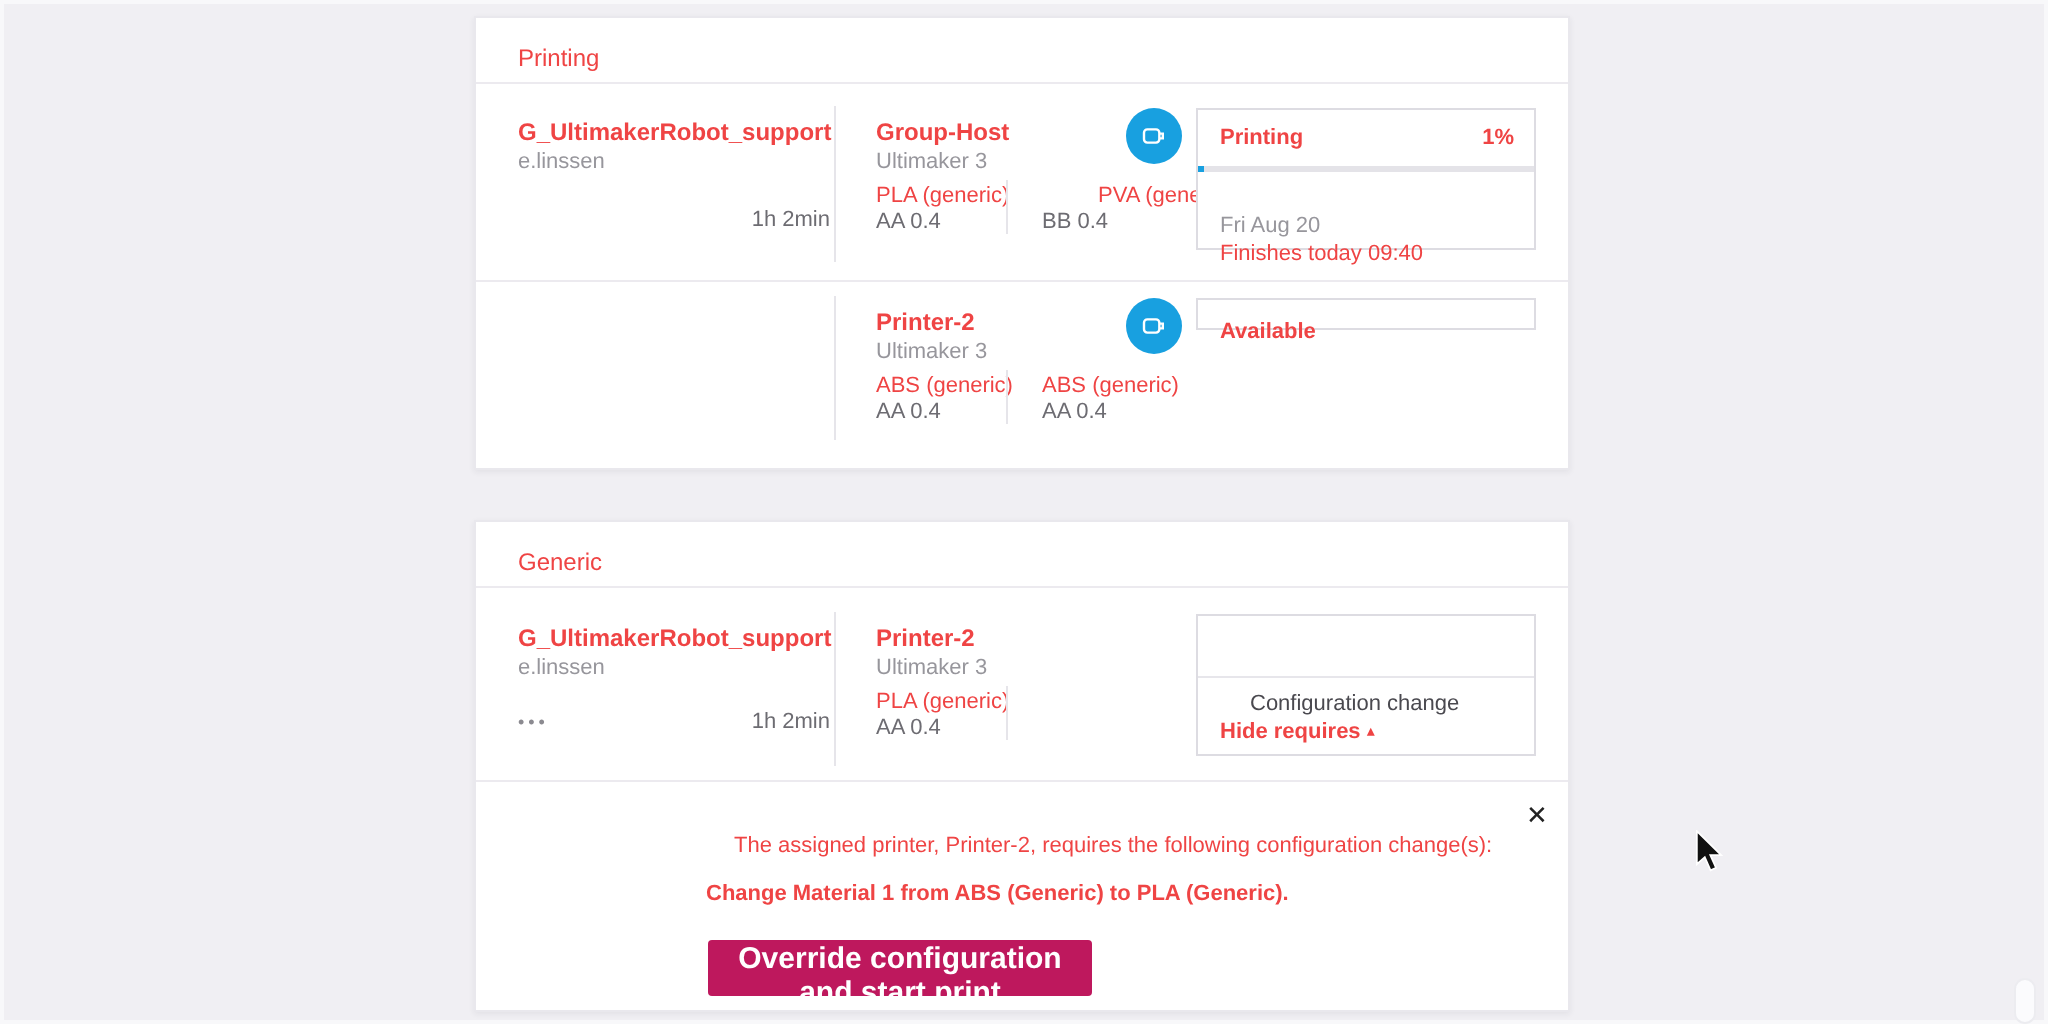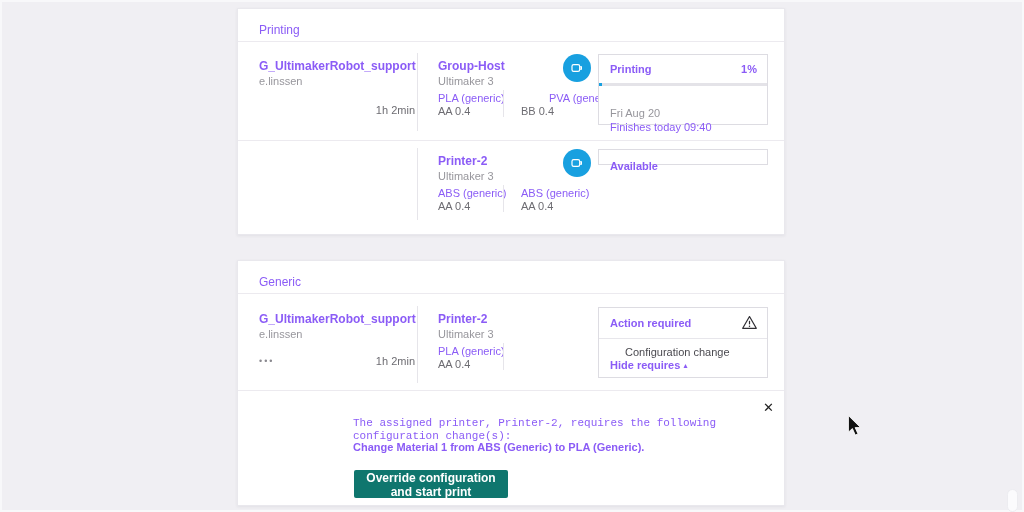--- a/index.html
+++ b/index.html
@@ -17,39 +17,39 @@
     border:1px solid #e9e8ed;box-sizing:border-box;
     box-shadow:0 1px 3px rgba(40,40,60,.07);
   }
   .hline{position:absolute;left:0;width:100%;height:1px;background:#eceaef;}
   .vline{position:absolute;width:1px;background:#e6e5ea;}
   .t12{font-size:12px;line-height:14px;color:#333236;}
   .t11{font-size:11px;line-height:13px;color:#333236;}
   .b{font-weight:bold;}
   .c-gray{color:#97969c;}
   .c-mid{color:#6d6c72;}
-  .c-dk{color:#8b5cf6;}
+  .c-dk{color:#ef4444;}
   .statusbox{
     position:absolute;background:#fff;border:1px solid #dddce2;
     box-sizing:border-box;width:170px;
   }
   .sb-head{position:relative;height:28px;}
   .sb-label{position:absolute;left:11px;top:8px;}
   .sb-right{position:absolute;right:10px;top:8px;}
   .progress-track{position:absolute;left:0;top:28px;width:100%;height:3px;background:#e4e3e8;}
   .progress-fill{position:absolute;left:0;top:0;height:3px;background:#18a0e0;min-width:3px;}
   .cam-badge{
     position:absolute;width:28px;height:28px;border-radius:50%;
     background:#18a0e0;display:flex;align-items:center;justify-content:center;cursor:pointer;
   }
   .menu-dots{font-size:9px;letter-spacing:2px;color:#8b8a90;cursor:pointer;}
   .btn{
-    position:absolute;left:116px;top:209px;width:154px;height:28px;
-    background:#0f766e;color:#fff;border:none;border-radius:2px;
-    font-family:inherit;font-size:12px;font-weight:bold;cursor:pointer;
+    position:absolute;left:116px;top:209px;width:192px;height:28px;
+    background:#be185d;color:#fff;border:none;border-radius:2px;
+    font-family:inherit;font-size:15px;font-weight:bold;cursor:pointer;
   }
   .close-x{font-size:13px;font-weight:bold;color:#222;cursor:pointer;line-height:13px;}
   .scrollbar{
     position:absolute;left:1007px;top:489px;width:11px;height:23px;
     background:#fbfbfd;border:1px solid #ececf0;border-radius:6px;box-sizing:border-box;
   }
 </style>
 </head>
 <body>
 
@@ -139,44 +139,34 @@
       <div class="vline" style="left:179px;top:45px;height:77px;"></div>
 
       <div class="abs t12 b c-dk" style="left:200px;top:51px;">Printer-2</div>
       <div class="abs t11 c-gray" style="left:200px;top:67px;">Ultimaker 3</div>
 
       <div class="abs t11 c-dk" style="left:200px;top:84px;">PLA (generic)</div>
       <div class="abs t11 c-mid" style="left:200px;top:97px;">AA 0.4</div>
       <div class="vline" style="left:265px;top:82px;height:27px;"></div>
 
       <div class="statusbox" style="left:360px;top:46px;height:71px;">
-        <div class="sb-head" style="height:30px;">
-          <span class="sb-label t11 b c-dk" style="top:9px;">Action required</span>
-          <span class="abs" style="right:9px;top:6px;">
-            <svg width="17" height="17" viewBox="0 0 24 24">
-              <path d="M12 3.6 L21.6 20.2 H2.4 Z" fill="none" stroke="#2f2e33" stroke-width="1.7" stroke-linejoin="round"></path>
-              <line x1="12" y1="9.6" x2="12" y2="14.6" stroke="#2f2e33" stroke-width="1.7"></line>
-              <circle cx="12" cy="17.2" r="1.1" fill="#2f2e33"></circle>
-            </svg>
-          </span>
-        </div>
         <div class="hline" style="top:30px;background:#e7e6eb;"></div>
         <div class="abs t11 c-mid" style="left:11px;top:38px;color:#4a494f;margin-left:15px;">Configuration change</div>
         <div class="abs t11 b c-dk" style="left:11px;top:51px;cursor:pointer;">
           <span>Hide requires</span>
           <span style="font-size:8px;vertical-align:1px;">▴</span>
         </div>
       </div>
     </div>
 
     <div class="hline" style="top:129px;"></div>
 
     <div>
       <div class="abs close-x" style="left:525px;top:140px;">✕</div>
-      <div class="abs t11 c-dk" style="left:115px;top:156px;font-family:Liberation Mono, monospace;">The assigned printer, Printer-2, requires the following configuration change(s):</div>
+      <div class="abs t11 c-dk" style="left:129px;top:156px;">The assigned printer, Printer-2, requires the following configuration change(s):</div>
       <div class="abs t11 b c-dk" style="left:115px;top:180px;">Change Material 1 from ABS (Generic) to PLA (Generic).</div>
       <button class="btn">Override configuration and start print</button>
     </div>
   </section>
 
   <div class="abs" style="left:847px;top:415px;">
     <svg width="15" height="21" viewBox="0 0 13 19">
       <path d="M1,0.5 L1,15.5 L4.6,12.3 L7.2,18.2 L9.7,17.1 L7.1,11.4 L12,11.4 Z" fill="#111" stroke="#fff" stroke-width="0.8"></path>
     </svg>
   </div>

